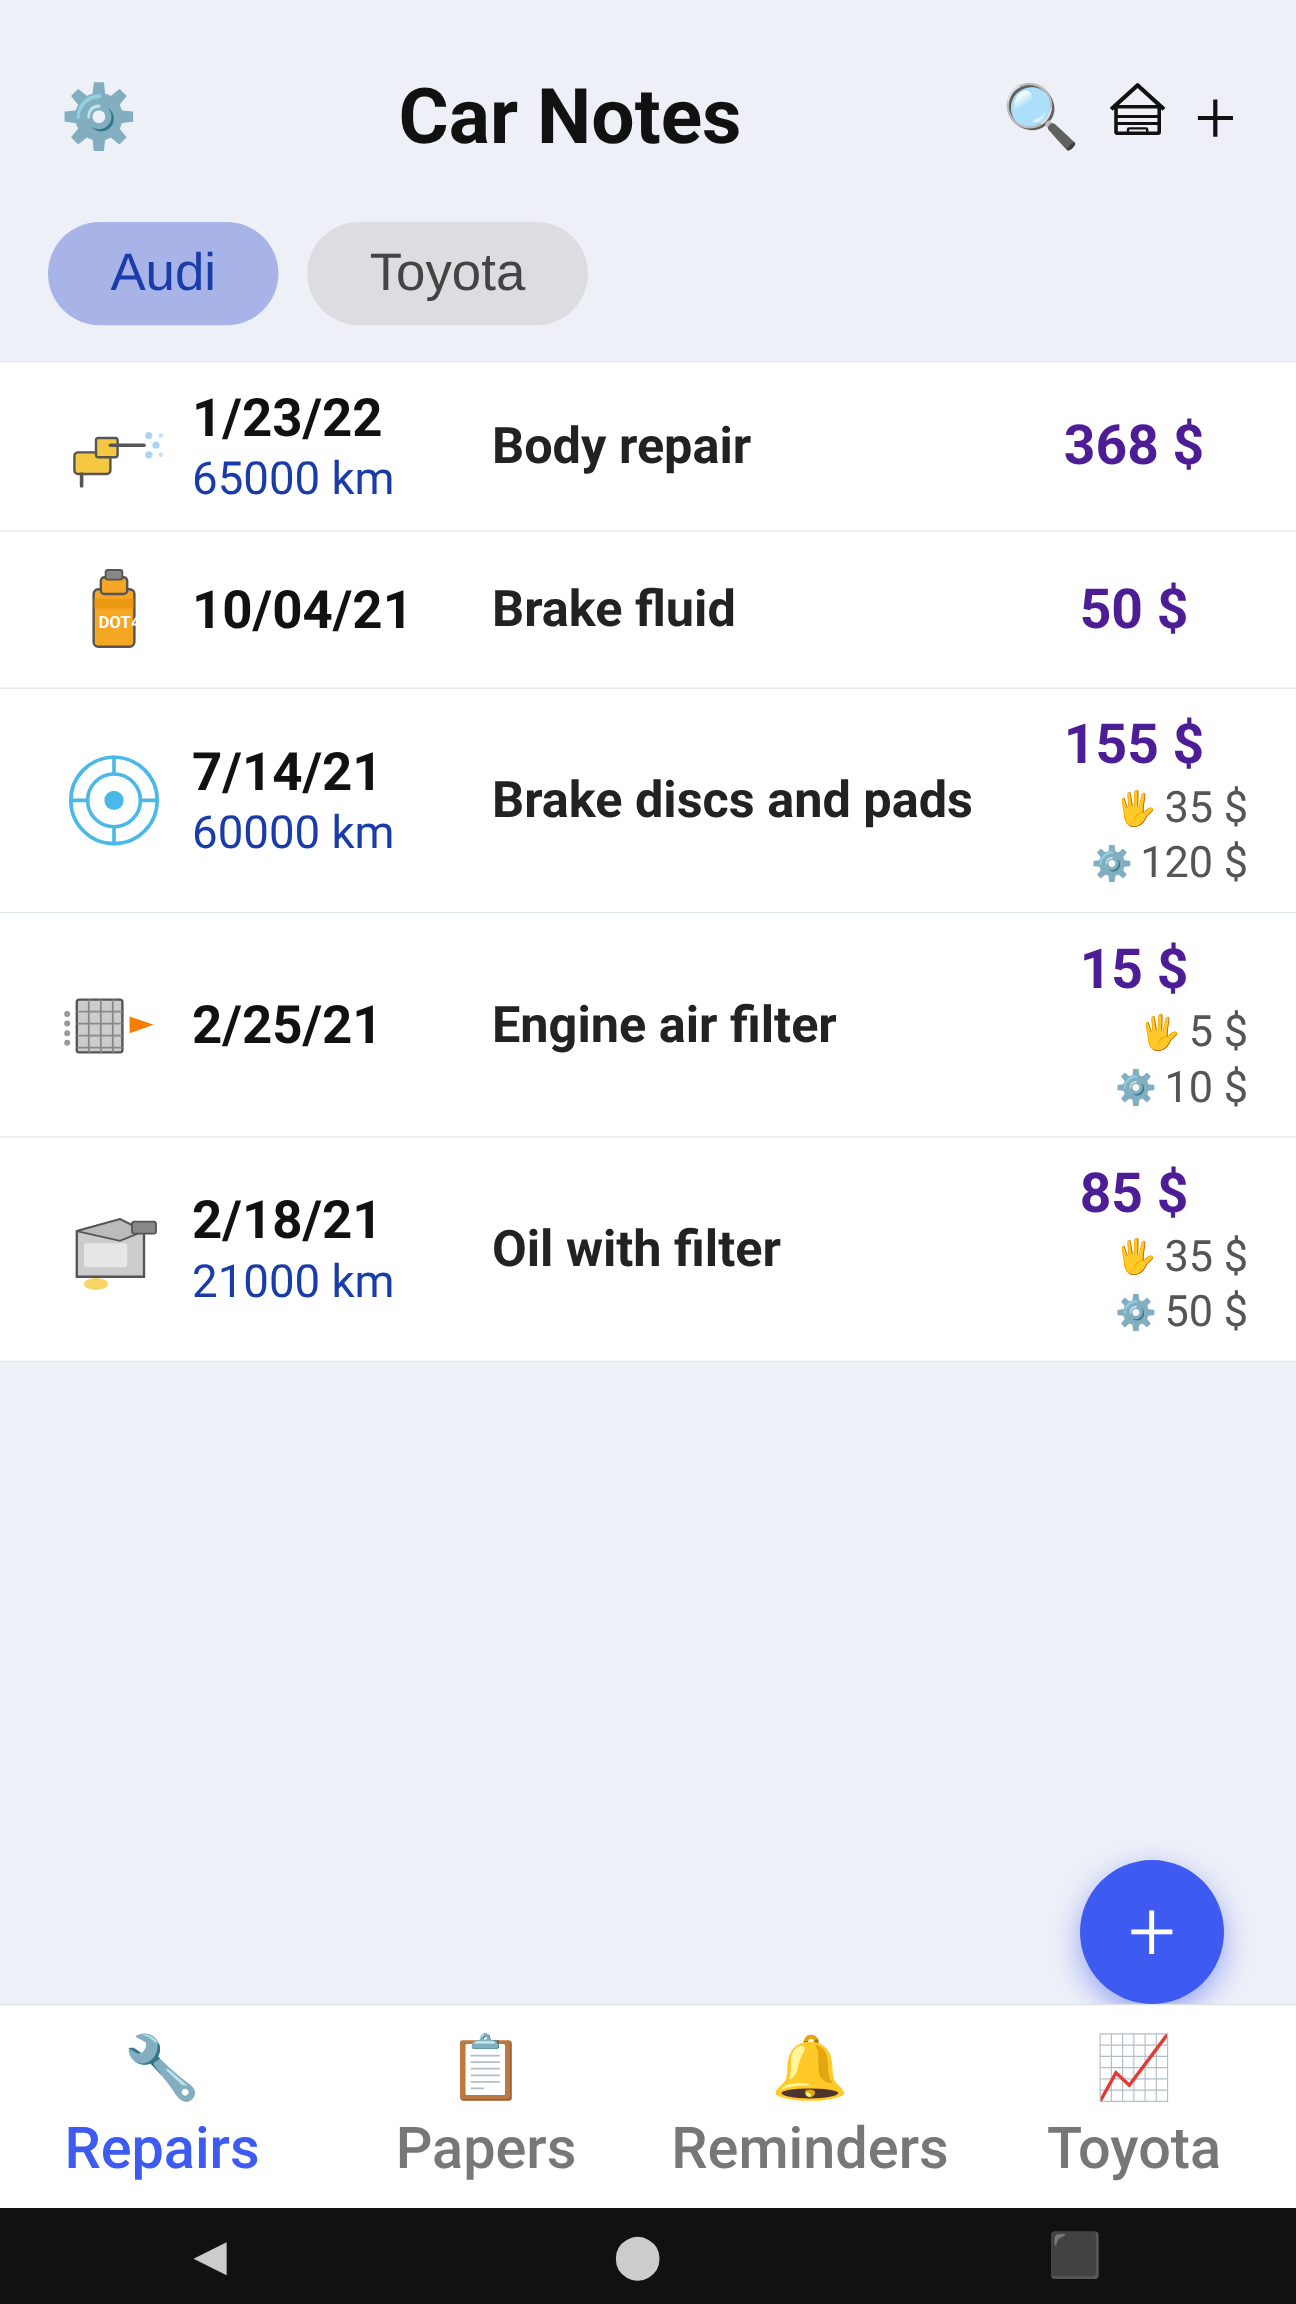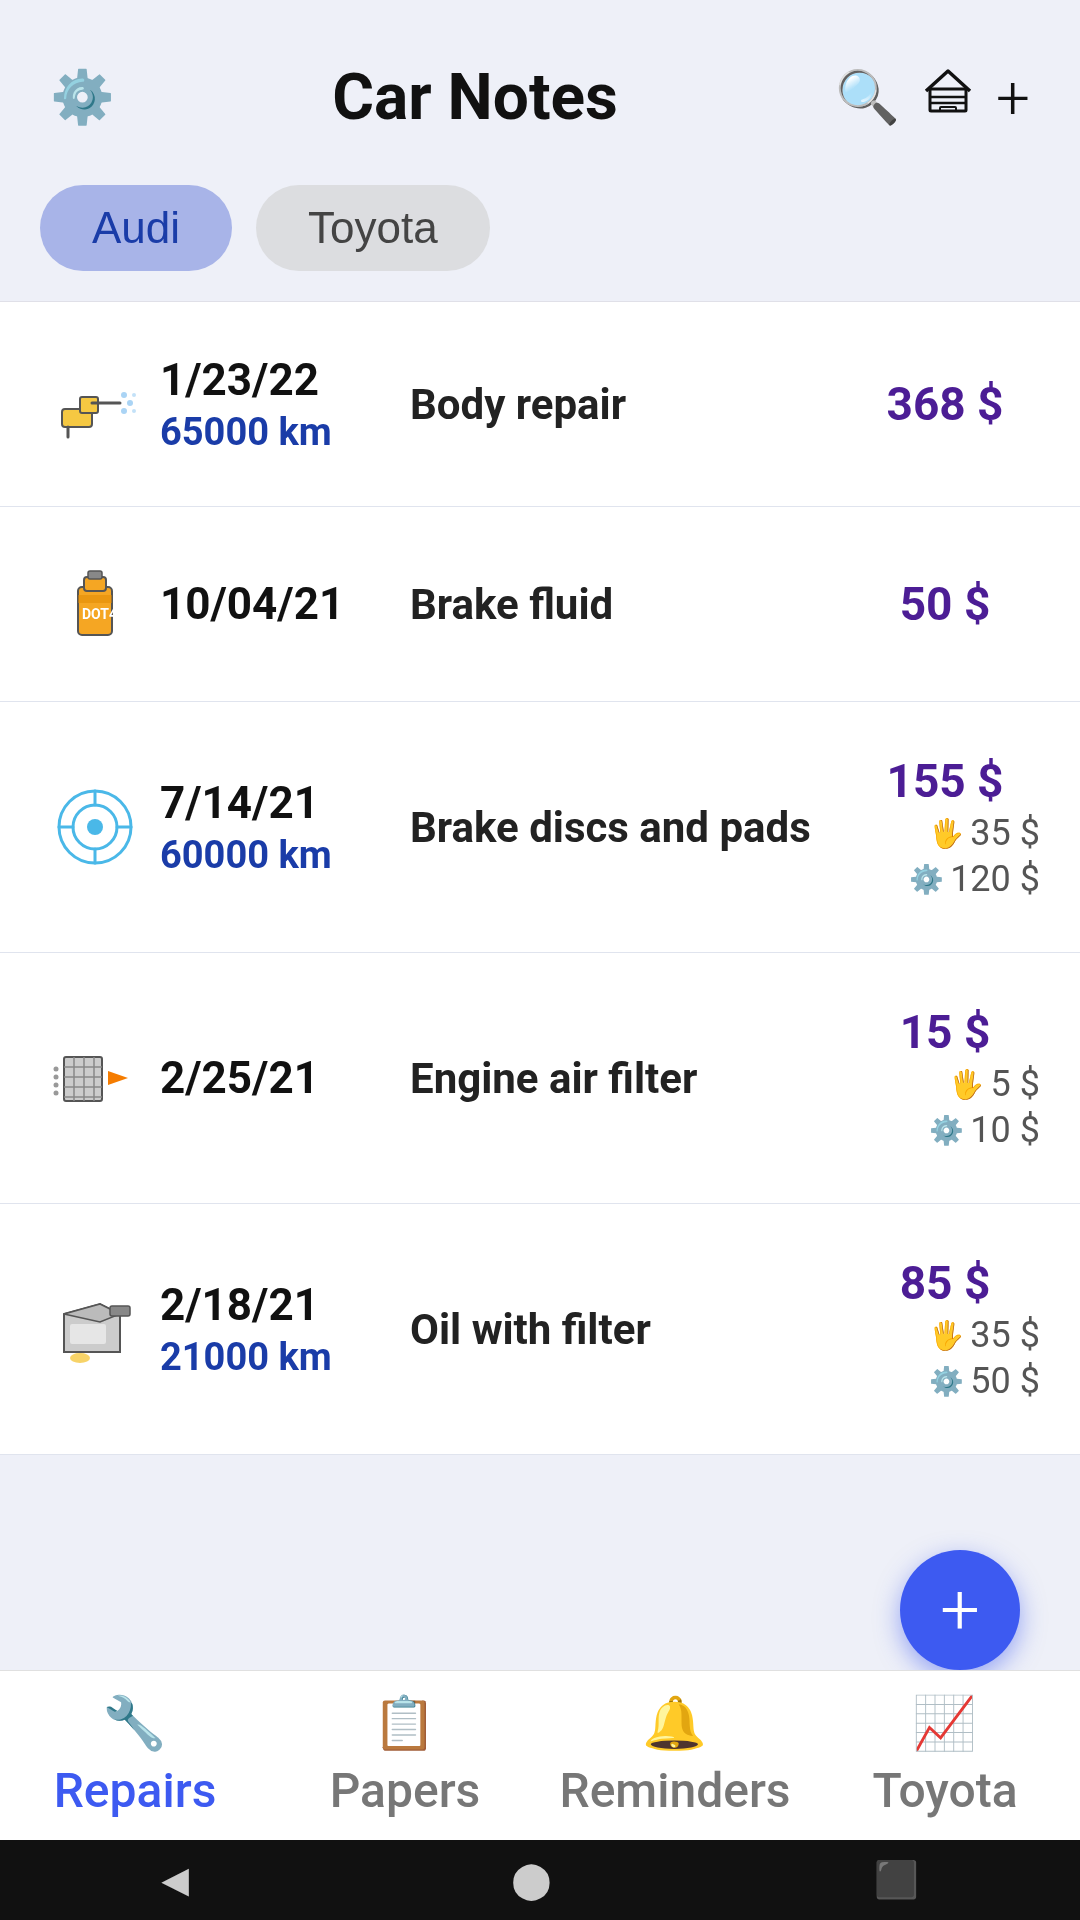--- a/index.html
+++ b/index.html
@@ -60,21 +60,21 @@
 
     
     .repair-list {
       background: #fff;
       margin: 0 0;
       border-top: 1px solid #e0e0e8;
     }
     .repair-item {
       display: flex;
       align-items: center;
-      padding: 52px 40px;
+      padding: 20px 40px;
       border-bottom: 1px solid #e0e4ee;
     }
     .repair-icon-area {
       width: 110px;
       display: flex;
       align-items: center;
       justify-content: center;
       flex-shrink: 0;
     }
     .repair-date-area {
@@ -83,21 +83,21 @@
       padding-left: 10px;
     }
     .repair-date {
       font-size: 44px;
       font-weight: 700;
       color: #111;
       display: block;
     }
     .repair-km {
       font-size: 38px;
-      font-weight: 700;
+      font-weight: 400;
       color: #1a3ca8;
       display: block;
       margin-top: 4px;
     }
     .repair-desc {
       flex: 1;
       font-size: 42px;
       color: #222;
       padding-left: 30px;
       font-weight: bold;

